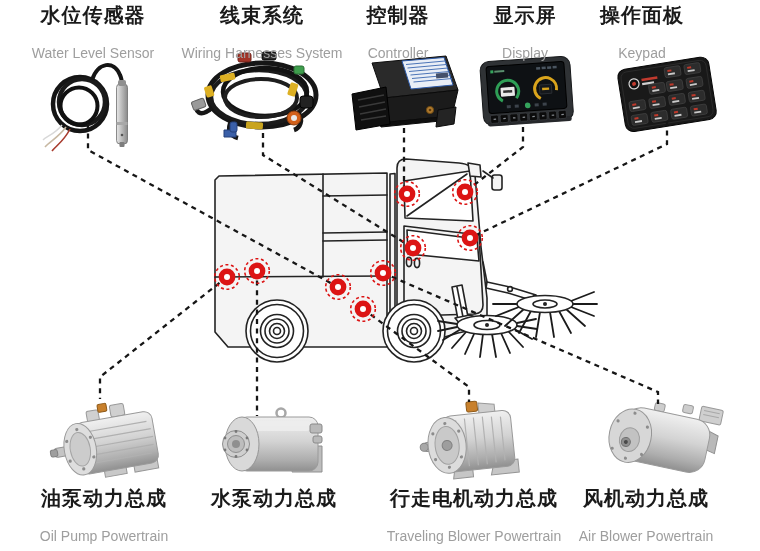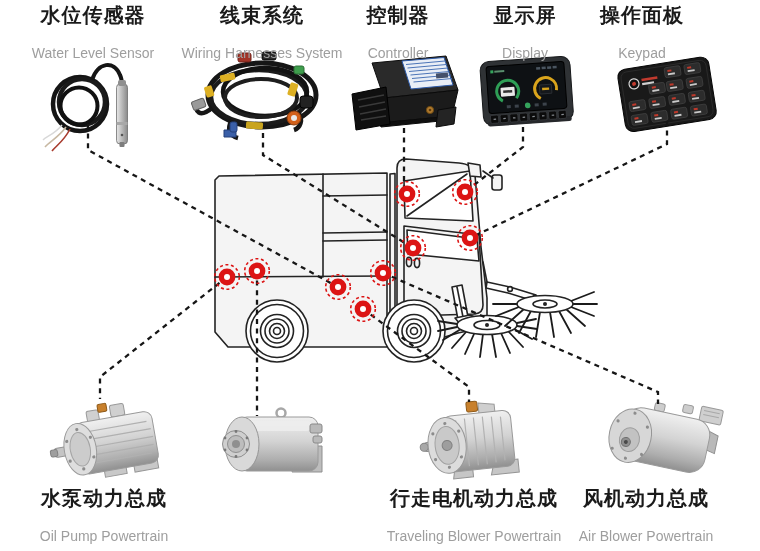--- a/index.html
+++ b/index.html
@@ -396,24 +396,25 @@
 <div class="label" style="left:440px;top:4px;width:170px">
   <div class="cn">显示屏</div>
   <div class="en">Display</div>
 </div>
 <div class="label" style="left:557px;top:4px;width:170px">
   <div class="cn">操作面板</div>
   <div class="en">Keypad</div>
 </div>
 
 <div class="label" style="left:19px;top:487px;width:170px">
+  <div class="cn">油泵动力总成</div>
+  <div class="en">Oil Pump Powertrain</div>
+</div>
+<div class="label" style="left:184px;top:487px;width:180px">
   <div class="cn">水泵动力总成</div>
-  <div class="en">Oil Pump Powertrain</div>
-</div>
-<div class="label" style="left:184px;top:487px;width:180px">
 </div>
 <div class="label" style="left:374px;top:487px;width:200px">
   <div class="cn">行走电机动力总成</div>
   <div class="en">Traveling Blower Powertrain</div>
 </div>
 <div class="label" style="left:556px;top:487px;width:180px">
   <div class="cn">风机动力总成</div>
   <div class="en">Air Blower Powertrain</div>
 </div>
 

